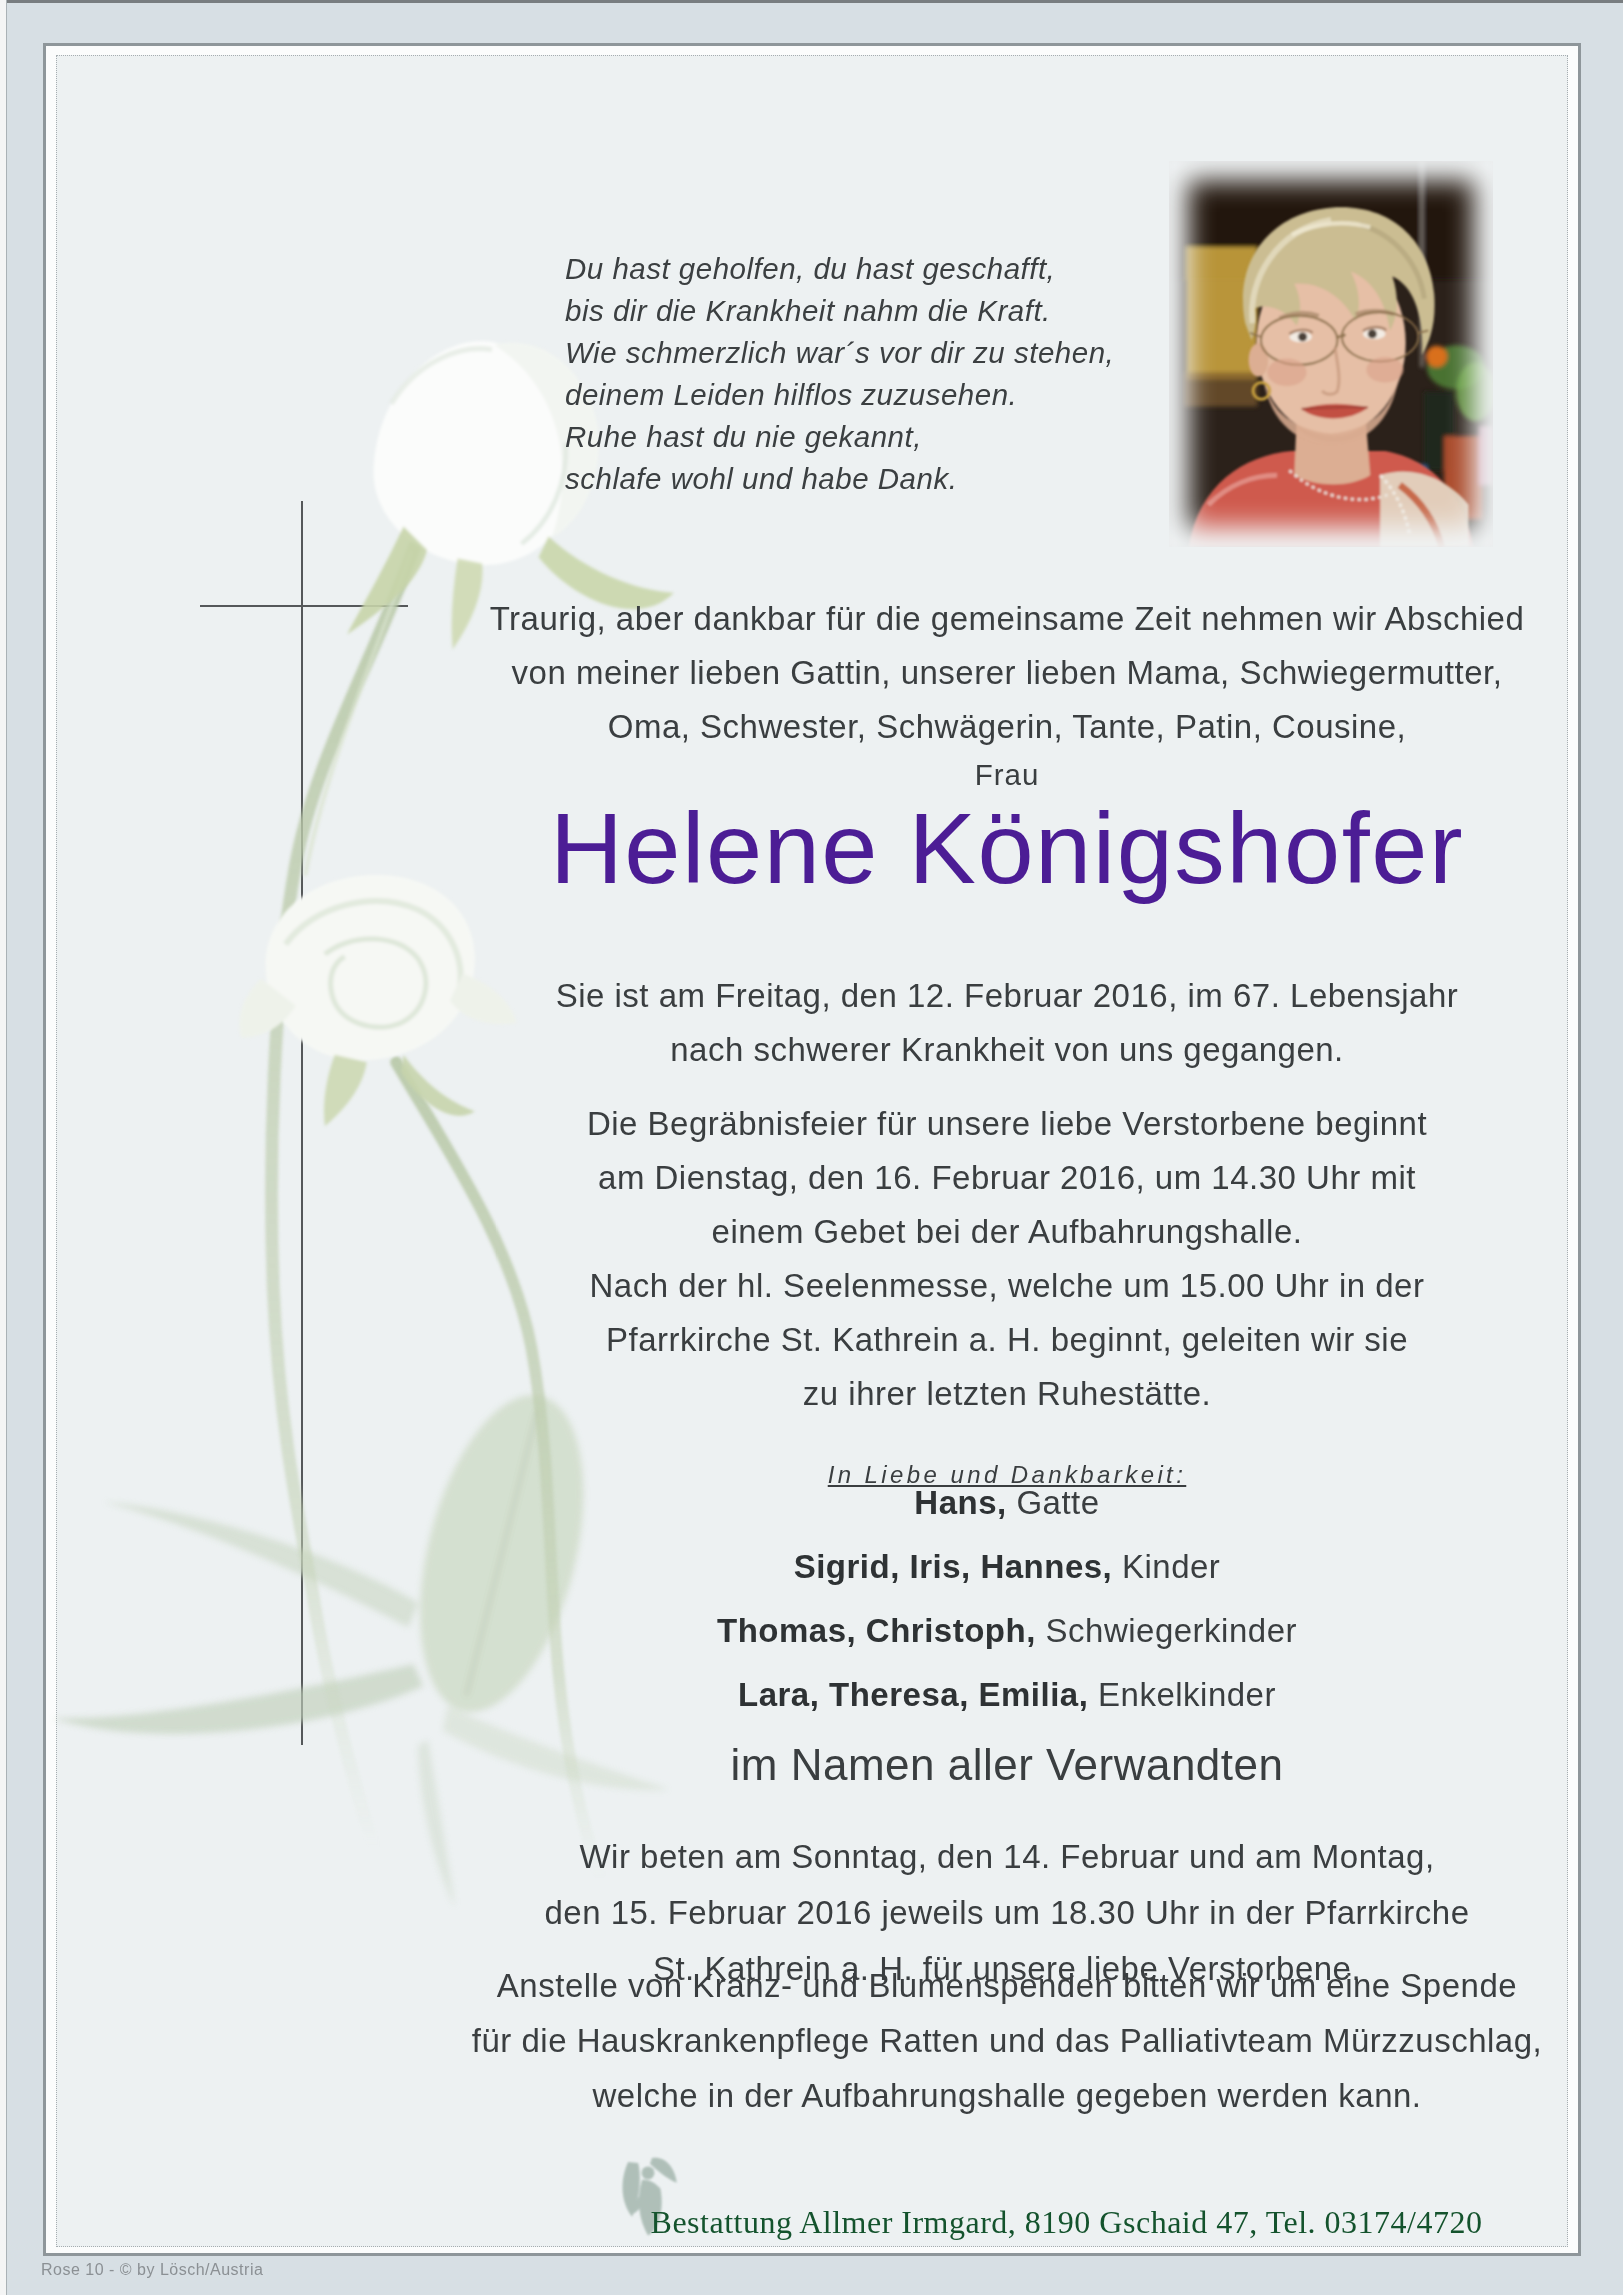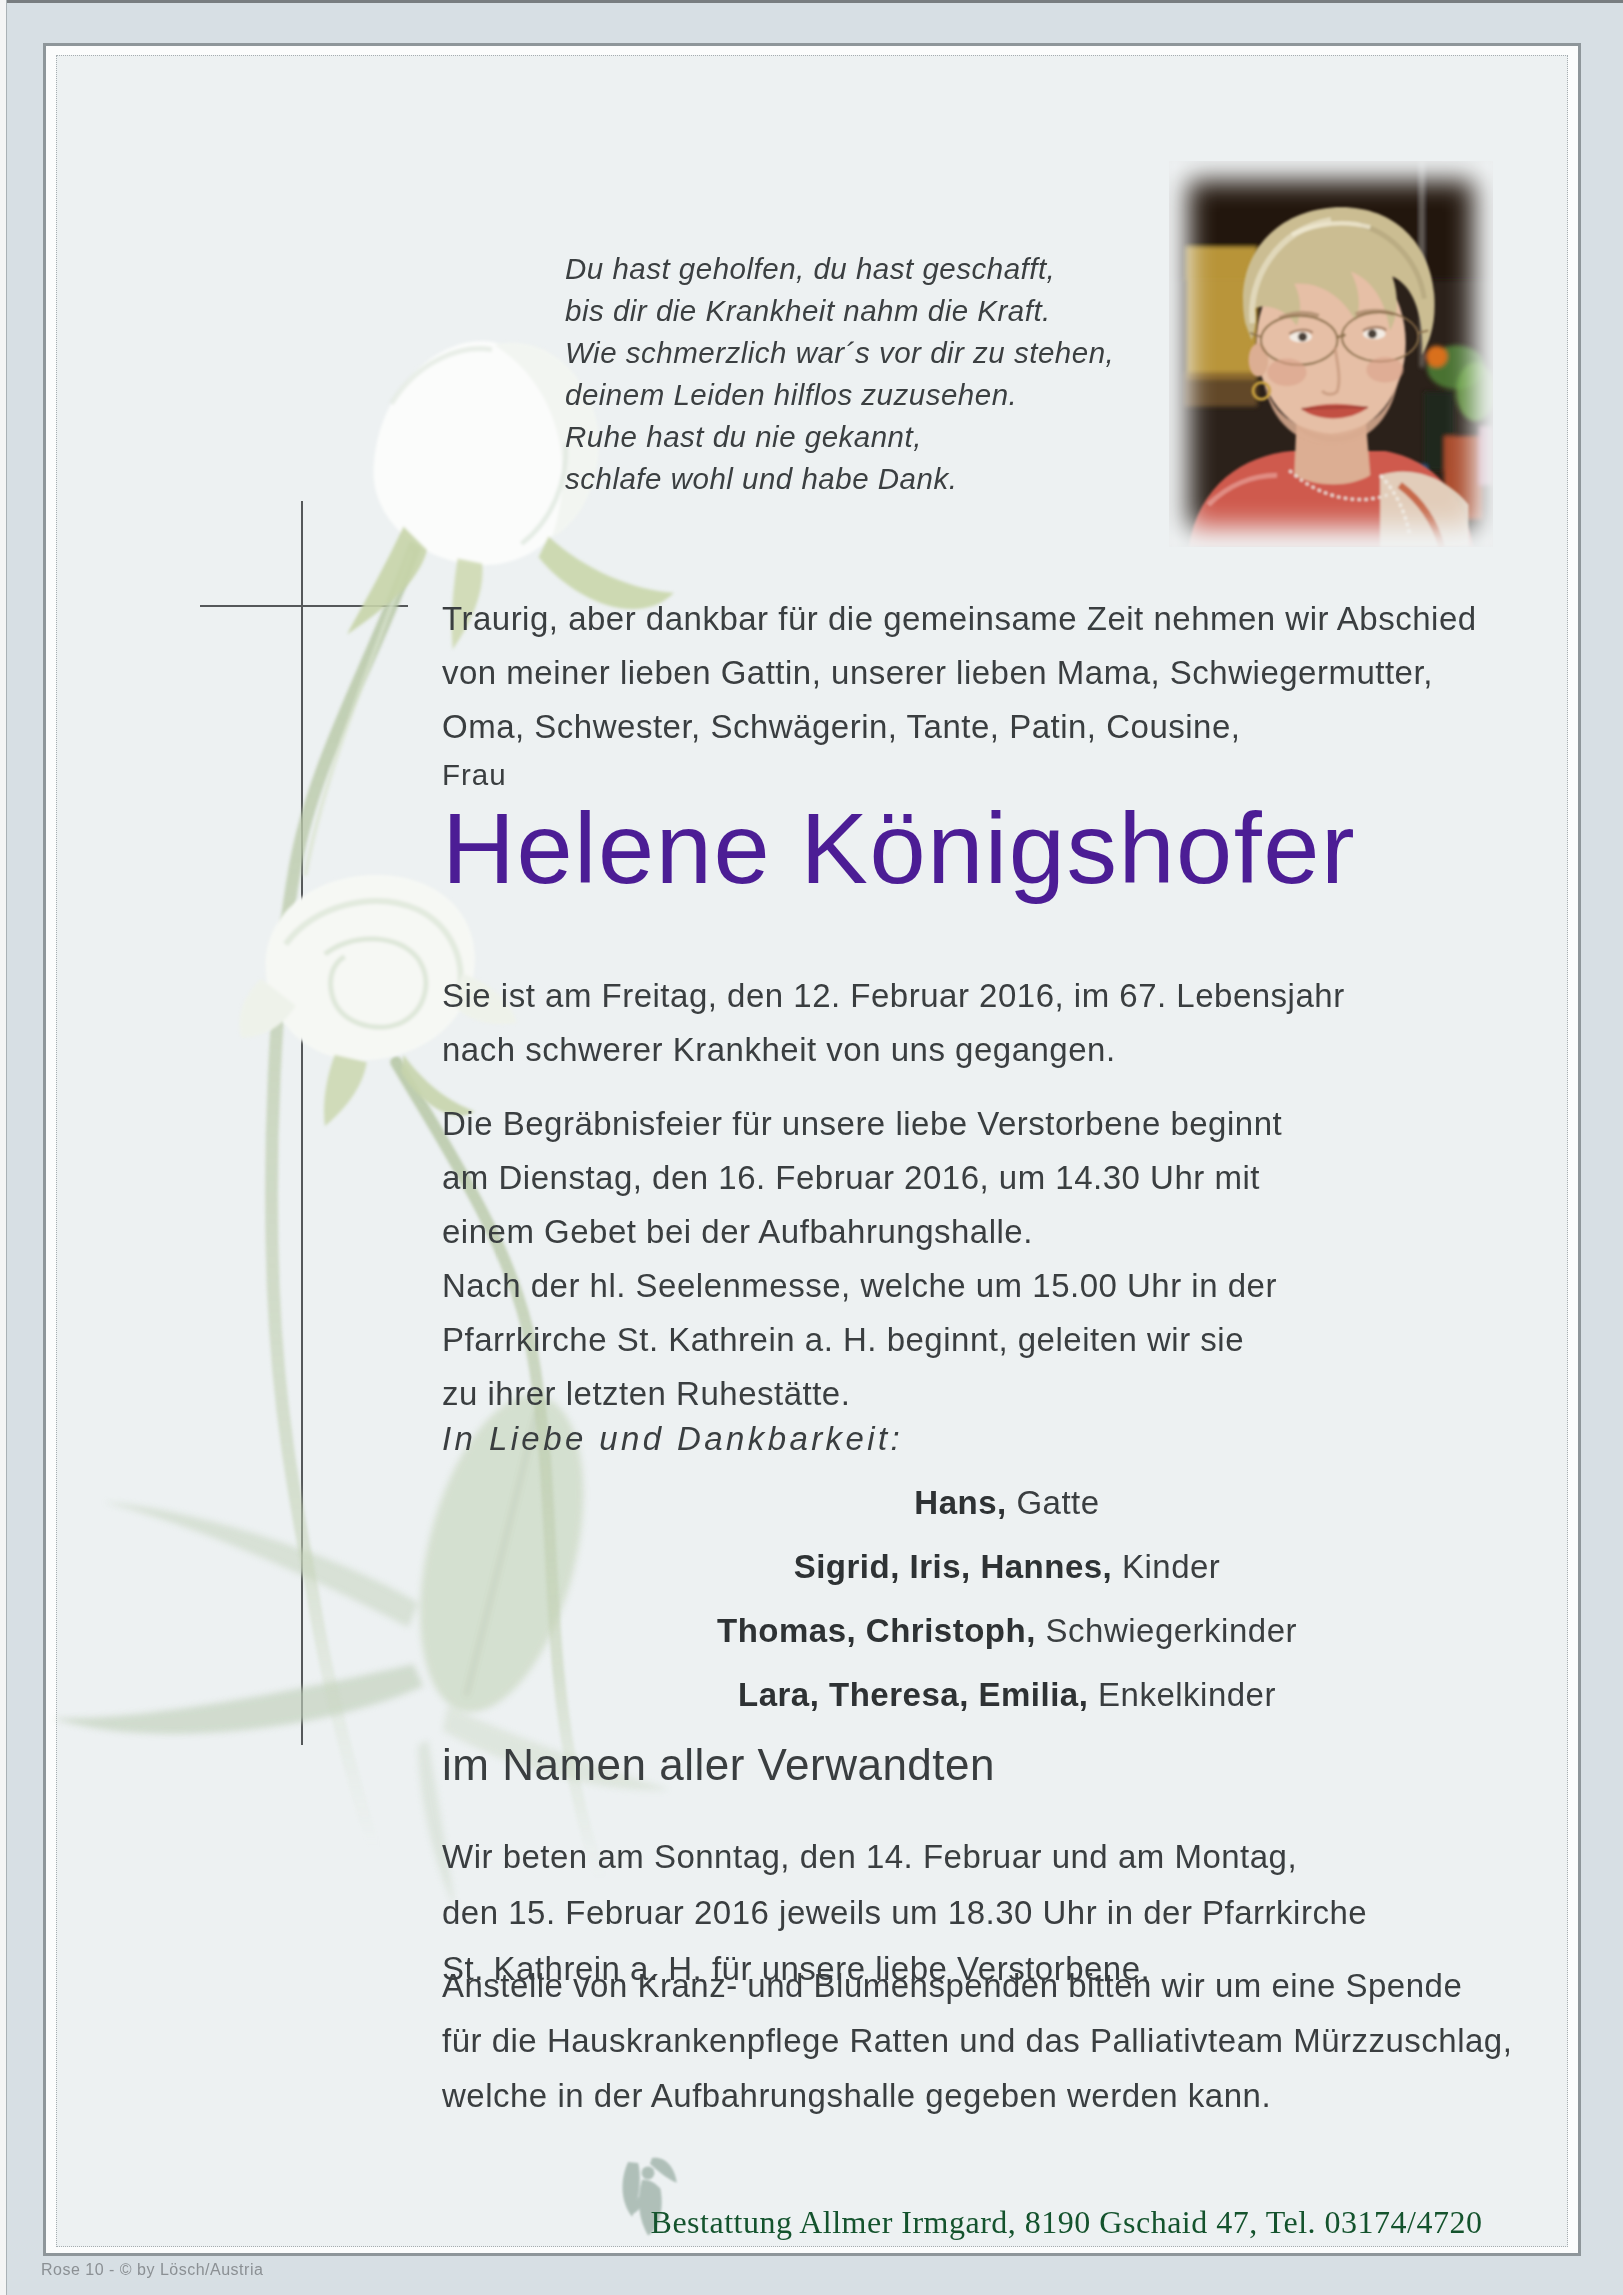--- a/index.html
+++ b/index.html
@@ -32,27 +32,27 @@
   .photo::after { content:""; position:absolute; inset:0; box-shadow: inset 0 0 25.6px 19.7px #f1f4f5; }
 
   
   .txt { position:absolute; z-index:4; }
   .pre { white-space:pre-line; }
 
   .poem {
     left:565px; top:248px; width:688px; text-align:left;
     font-size:29.5px; line-height:42px; font-style:italic; letter-spacing:0.5px; color:#3b3f41;
   }
-  .col { left:442px; width:1130px; text-align:left; }
+  .col { left:442px; width:1130px; text-align:center; }
   .intro    { top:592px; font-size:33px; line-height:54px; letter-spacing:0.5px; }
   .frau     { top:758px; font-size:29.5px; letter-spacing:1px; }
   .name     { top:792px; font-size:101px; line-height:113px; color:#4c1d95; letter-spacing:1.5px; font-weight:400; }
   .death    { top:969px; font-size:33px; line-height:54px; letter-spacing:0.5px; }
   .funeral  { top:1097px; font-size:33px; line-height:54px; letter-spacing:0.5px; }
-  .closing  { top:1420px; font-size:33px; font-style:italic; letter-spacing:3.4px; }
+  .closing  { top:1461px; font-size:24px; font-style:italic; letter-spacing:3.4px;text-decoration:underline; }
   .mourner-row { position:absolute; left:442px; width:1130px; text-align:center; z-index:4; font-size:33px; letter-spacing:0.5px; }
   .m1 { top:1484px; } .m2 { top:1548px; } .m3 { top:1612px; } .m4 { top:1676px; }
   .mourner-row .names { font-weight:700; color:#2e3234; }
   .in-name  { top:1740px; font-size:44px; letter-spacing:0.5px; }
   .prayer   { top:1829px; font-size:33px; line-height:56px; letter-spacing:0.5px; }
   .donation { top:1958px; font-size:33px; line-height:55px; letter-spacing:0.5px; }
 
   .footer-line {
     left:511px; width:1111px; top:2183px; text-align:center;
     font-family:"Liberation Serif", serif; font-size:32px; color:#14532d; letter-spacing:0.5px;margin-top:21px;

